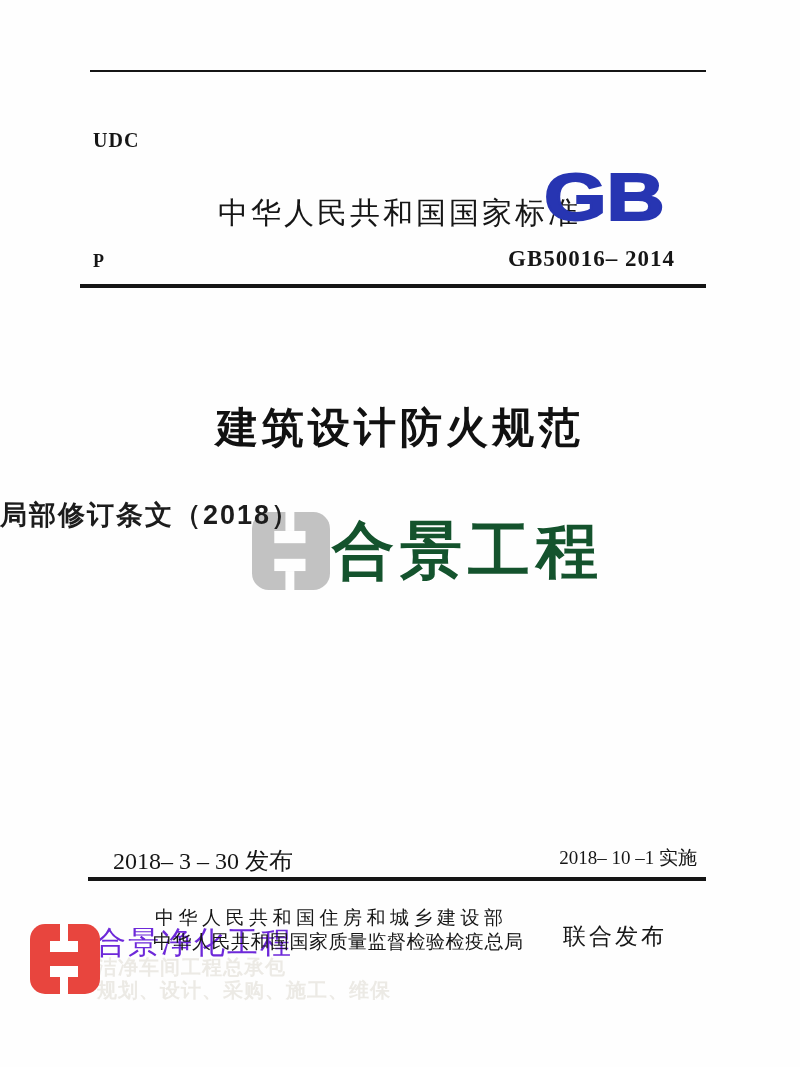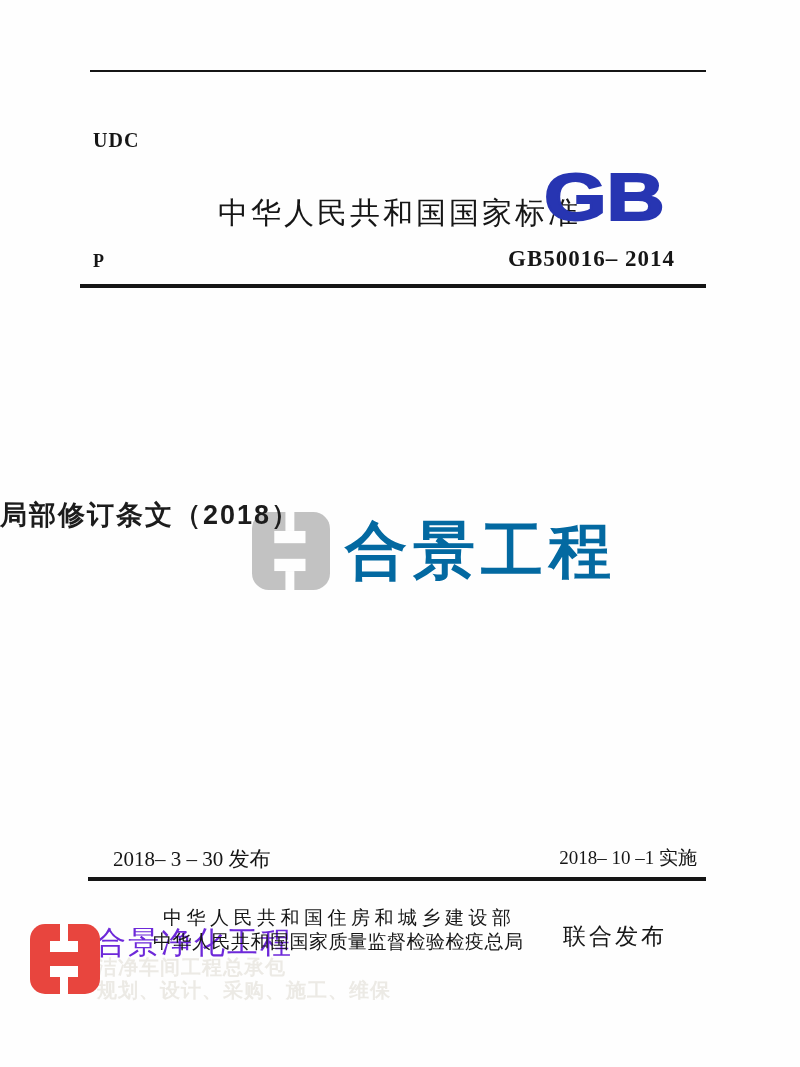--- a/index.html
+++ b/index.html
@@ -25,27 +25,27 @@
   .doc-title{position:absolute;left:0;top:400px;width:100%;text-align:center;
     font-size:42px;font-weight:bold;letter-spacing:4px;color:#111;z-index:2;}
   .doc-subtitle{position:absolute;left:0;top:497px;width:100%;
     font-family:"Liberation Sans", sans-serif;
     font-size:27px;font-weight:bold;letter-spacing:2px;color:#1c1c1c;z-index:2;}
 
   .wm-center{position:absolute;left:252px;top:512px;display:flex;align-items:center;z-index:1;}
   .wm-center .wm-logo{width:78px;height:78px;flex:0 0 auto;}
   .wm-center .wm-text{
     font-family:"Liberation Sans", sans-serif;
-    font-size:62px;font-weight:bold;color:#0369a1;
-    letter-spacing:6px;white-space:nowrap;line-height:78px;margin-left:15px;}
+    font-size:62px;font-weight:bold;color:#14532d;
+    letter-spacing:6px;white-space:nowrap;line-height:78px;margin-left:2px;}
 
-  .date-issue{position:absolute;left:113px;top:845px;font-size:21px;white-space:nowrap;}
+  .date-issue{position:absolute;left:113px;top:845px;font-size:24px;white-space:nowrap;}
   .date-impl{position:absolute;right:103px;top:845px;font-size:19px;white-space:nowrap;}
 
-  .pub-line1{position:absolute;left:163px;top:905px;font-size:19px;letter-spacing:4.5px;white-space:nowrap;z-index:2;}
+  .pub-line1{position:absolute;left:155px;top:905px;font-size:19px;letter-spacing:4.5px;white-space:nowrap;z-index:2;}
   .pub-line2{position:absolute;left:153px;top:929px;font-size:19px;letter-spacing:0.5px;white-space:nowrap;z-index:2;}
   .pub-joint{position:absolute;left:563px;top:921px;font-size:23px;letter-spacing:3px;white-space:nowrap;z-index:2;}
 
   .corner-logo{position:absolute;left:30px;top:924px;width:70px;height:70px;z-index:1;}
 
   .wm-b1{position:absolute;left:95px;top:922px;font-family:"Liberation Sans", sans-serif;
     font-size:31px;font-weight:normal;color:#6d28d9;letter-spacing:2px;white-space:nowrap;z-index:0;}
   .wm-b2{position:absolute;left:97px;top:954px;font-family:"Liberation Sans", sans-serif;
     font-size:20px;font-weight:bold;color:#eceae5;letter-spacing:1px;white-space:nowrap;z-index:0;text-align:right;}
   .wm-b3{position:absolute;left:97px;top:977px;font-family:"Liberation Sans", sans-serif;
@@ -66,20 +66,21 @@
     <g transform="translate(2,60) scale(1.22,1)">
       <text x="0" y="0" font-family="Liberation Sans, sans-serif" font-weight="bold" font-size="66" fill="#2735b2" stroke="#2735b2" stroke-width="2">GB</text>
     </g>
   </svg>
 
   <div class="p-label">P</div>
   <div class="std-num">GB50016– 2014</div>
 
   <div class="rule rule-mid"></div>
 
+  <div class="doc-title">建筑设计防火规范</div>
   <div class="doc-subtitle">局部修订条文（2018）</div>
 
   <div class="wm-center">
     <svg class="wm-logo" viewBox="0 0 70 70">
       <rect x="0" y="0" width="70" height="70" rx="15" fill="#c2c2c2"></rect>
       <rect x="30" y="0" width="8" height="17" fill="#fefefe"></rect>
       <rect x="30" y="53" width="8" height="17" fill="#fefefe"></rect>
       <rect x="20" y="17" width="28" height="11" fill="#fefefe"></rect>
       <rect x="20" y="42" width="28" height="11" fill="#fefefe"></rect>
     </svg>

